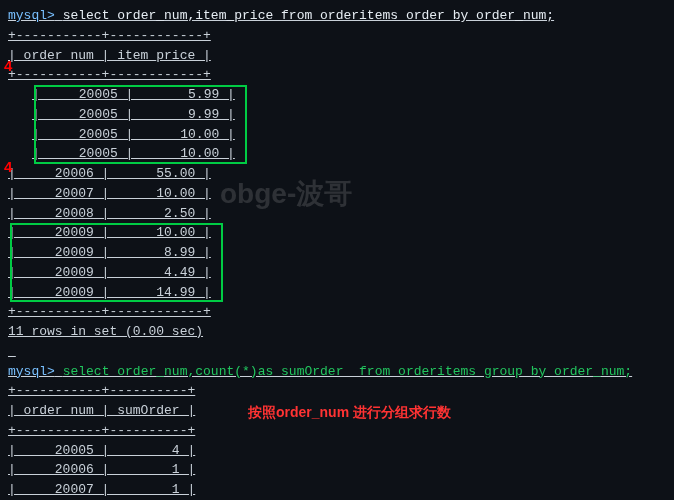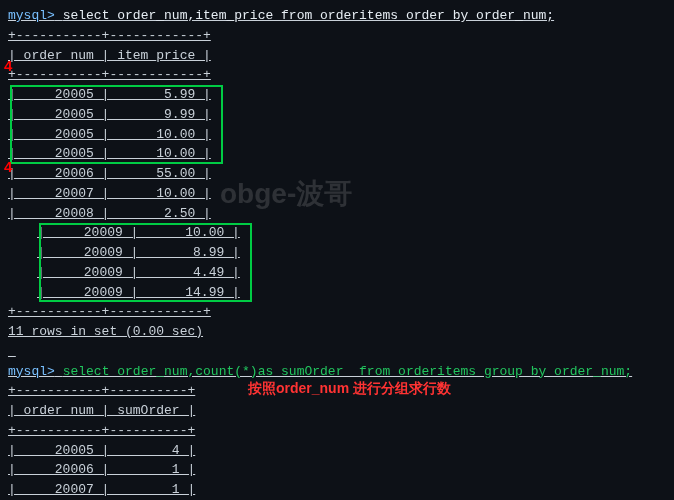--- a/index.html
+++ b/index.html
@@ -56,49 +56,50 @@
       font-weight: bold;
       font-size: 15px;
       font-family: Arial, sans-serif;
     }
     .annotation-block {
       position: absolute;
       color: #ff3333;
       font-size: 14px;
       font-weight: bold;
       font-family: Arial, sans-serif;
+      margin-top: 24px;
     }
   </style>
 </head>
 <body>
 
 <div class="terminal">
 
   <div class="section-wrapper">
     <pre><span style="color:#79c0ff;">mysql&gt;</span> <span style="color:#e6edf3;">select order_num,item_price from orderitems order by order_num;</span></pre>
 
     <div class="db-table" style="position:relative;">
       <pre><span>+-----------+------------+</span></pre>
       <pre><span>| order_num | item_price |</span></pre>
       <pre><span>+-----------+------------+</span></pre>
 
-      <div style="position:relative;">
+      <div style="position:relative;margin-left:24px;">
 
         <div class="overlay-box" style="top:0; left:2px; width:213px; height:calc(4 * 1.52em); border-color:#00cc44;"></div>
         <pre>|     20005 |       5.99 |</pre>
         <pre>|     20005 |       9.99 |</pre>
         <pre>|     20005 |      10.00 |</pre>
         <pre>|     20005 |      10.00 |</pre>
       </div>
 
       <pre>|     20006 |      55.00 |</pre>
       <pre>|     20007 |      10.00 |</pre>
       <pre>|     20008 |       2.50 |</pre>
 
-      <div style="position:relative;margin-left:29px;">
+      <div style="position:relative;">
         <div class="overlay-box" style="top:0; left:2px; width:213px; height:calc(4 * 1.52em); border-color:#00cc44;"></div>
         <pre>|     20009 |      10.00 |</pre>
         <pre>|     20009 |       8.99 |</pre>
         <pre>|     20009 |       4.49 |</pre>
         <pre>|     20009 |      14.99 |</pre>
       </div>
 
       <pre><span>+-----------+------------+</span></pre>
       <pre><span>11 rows in set (0.00 sec)</span></pre>
     </div>

